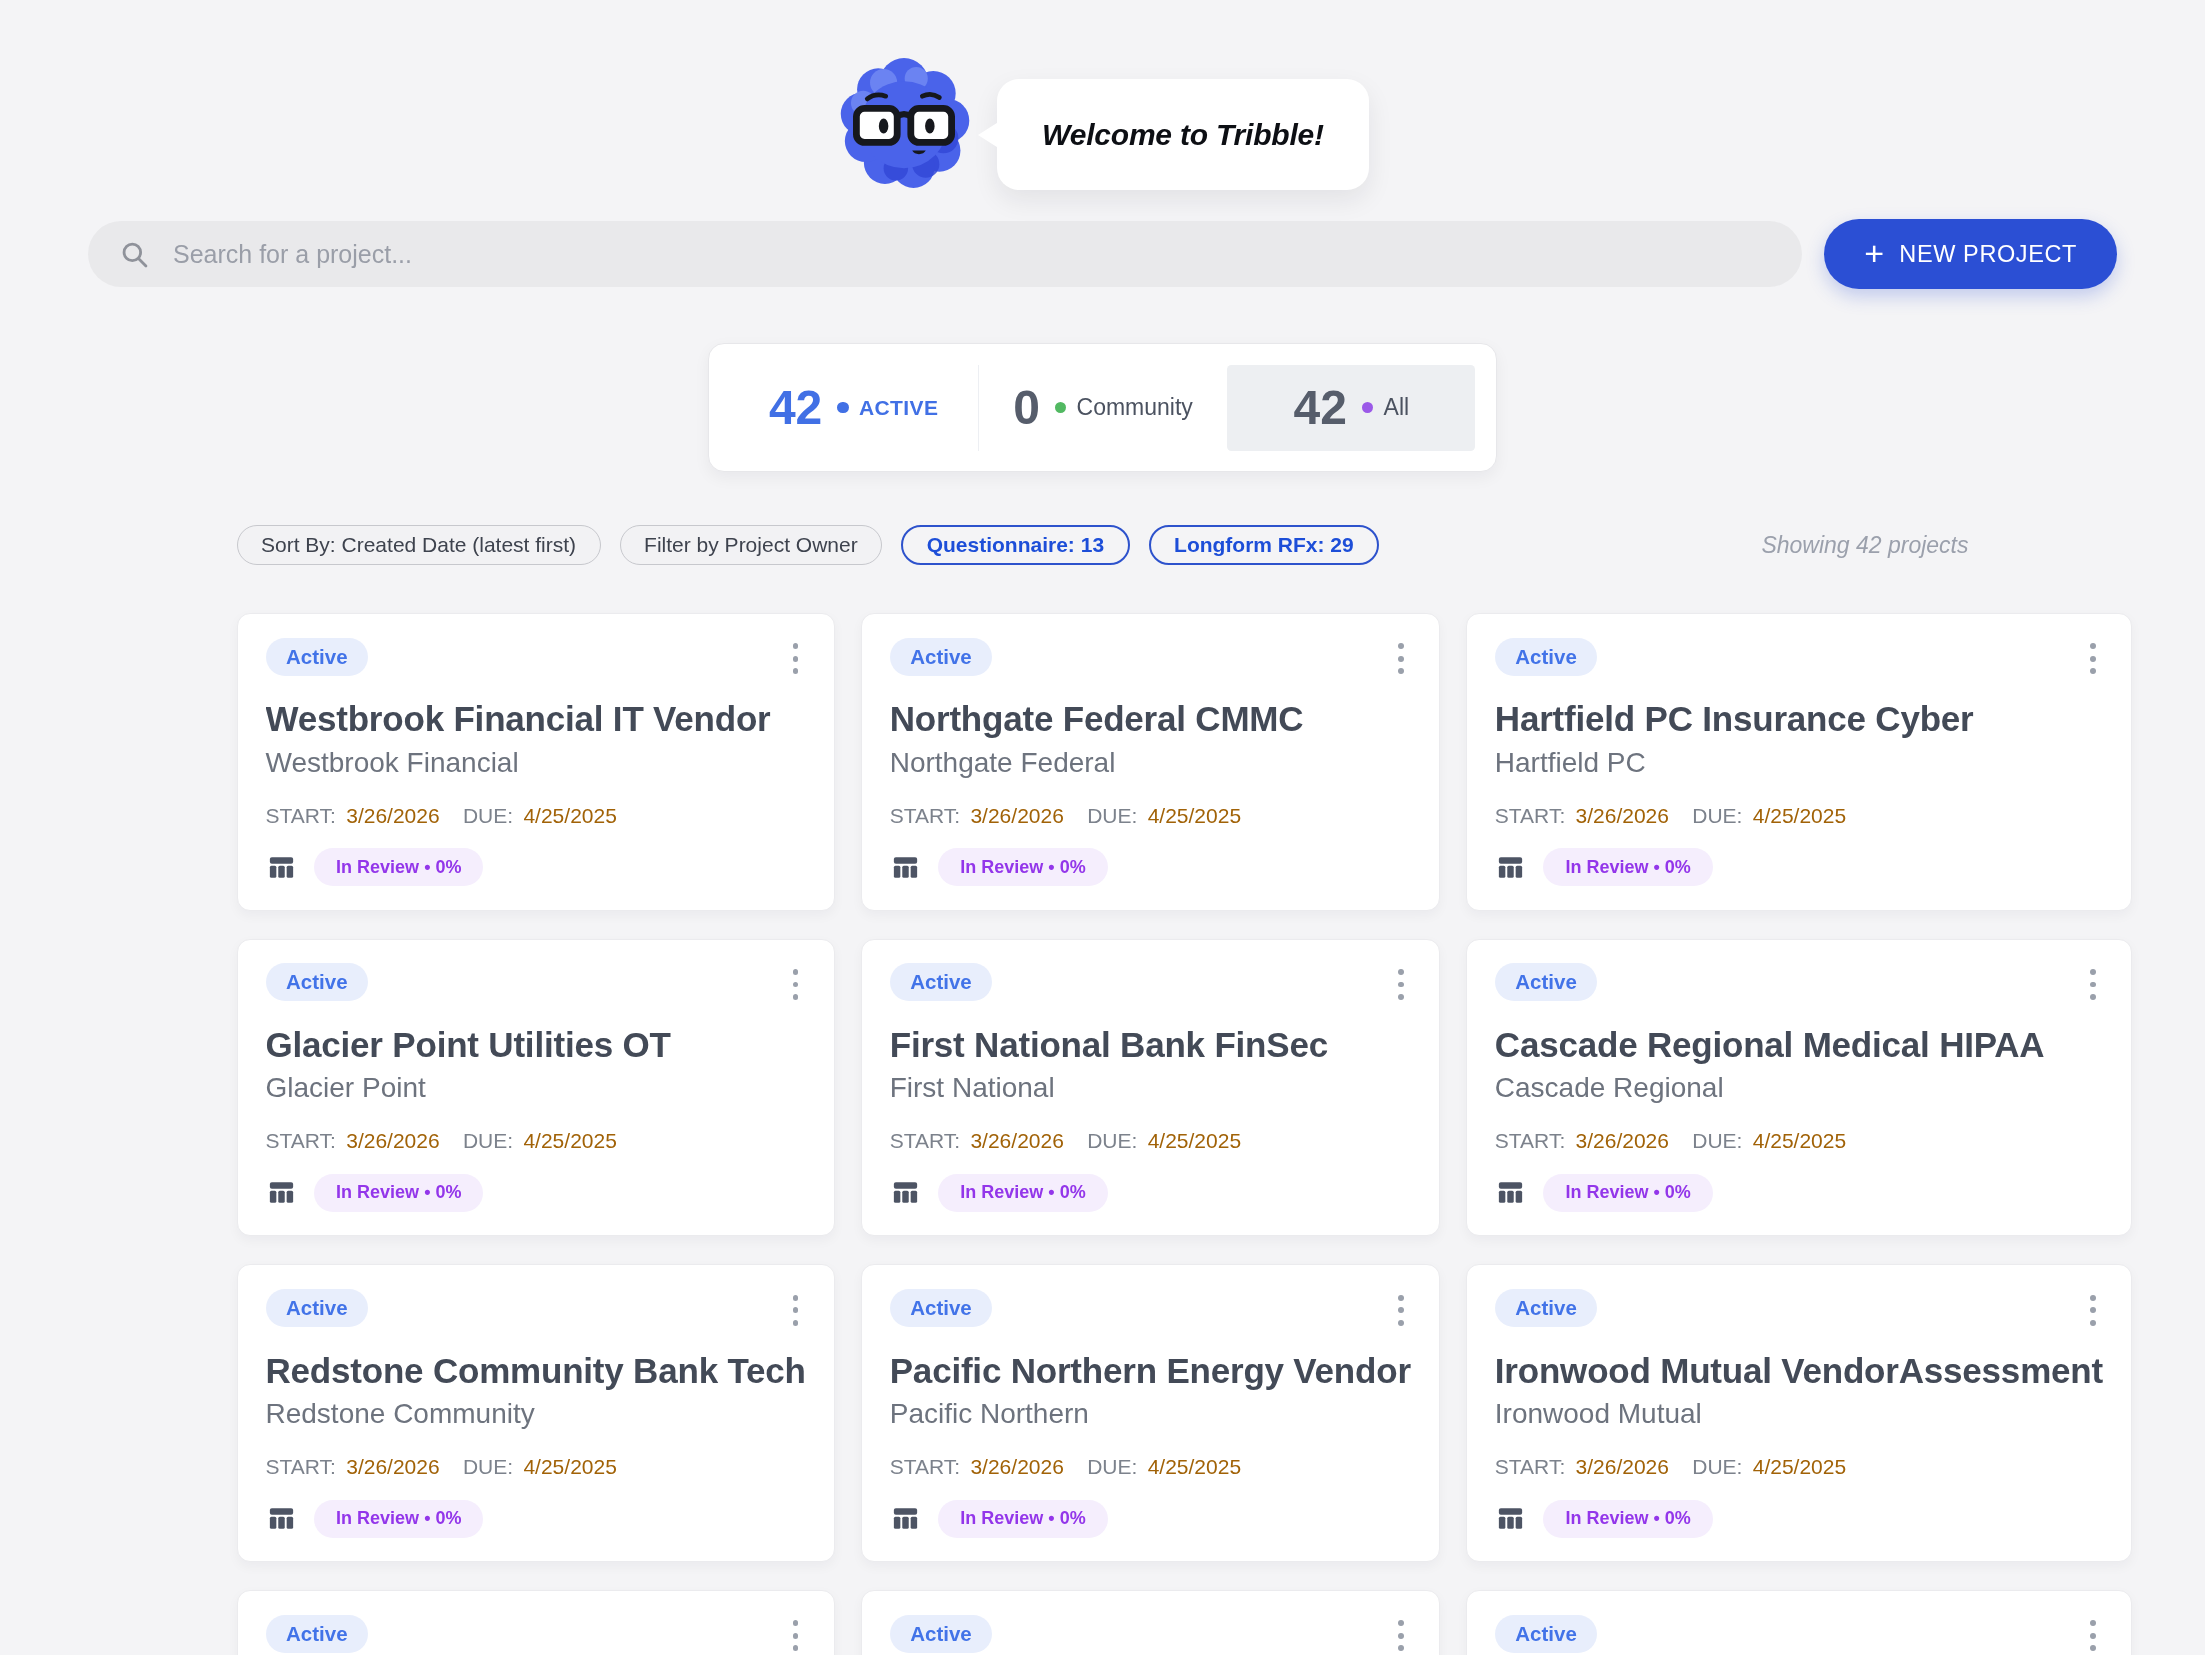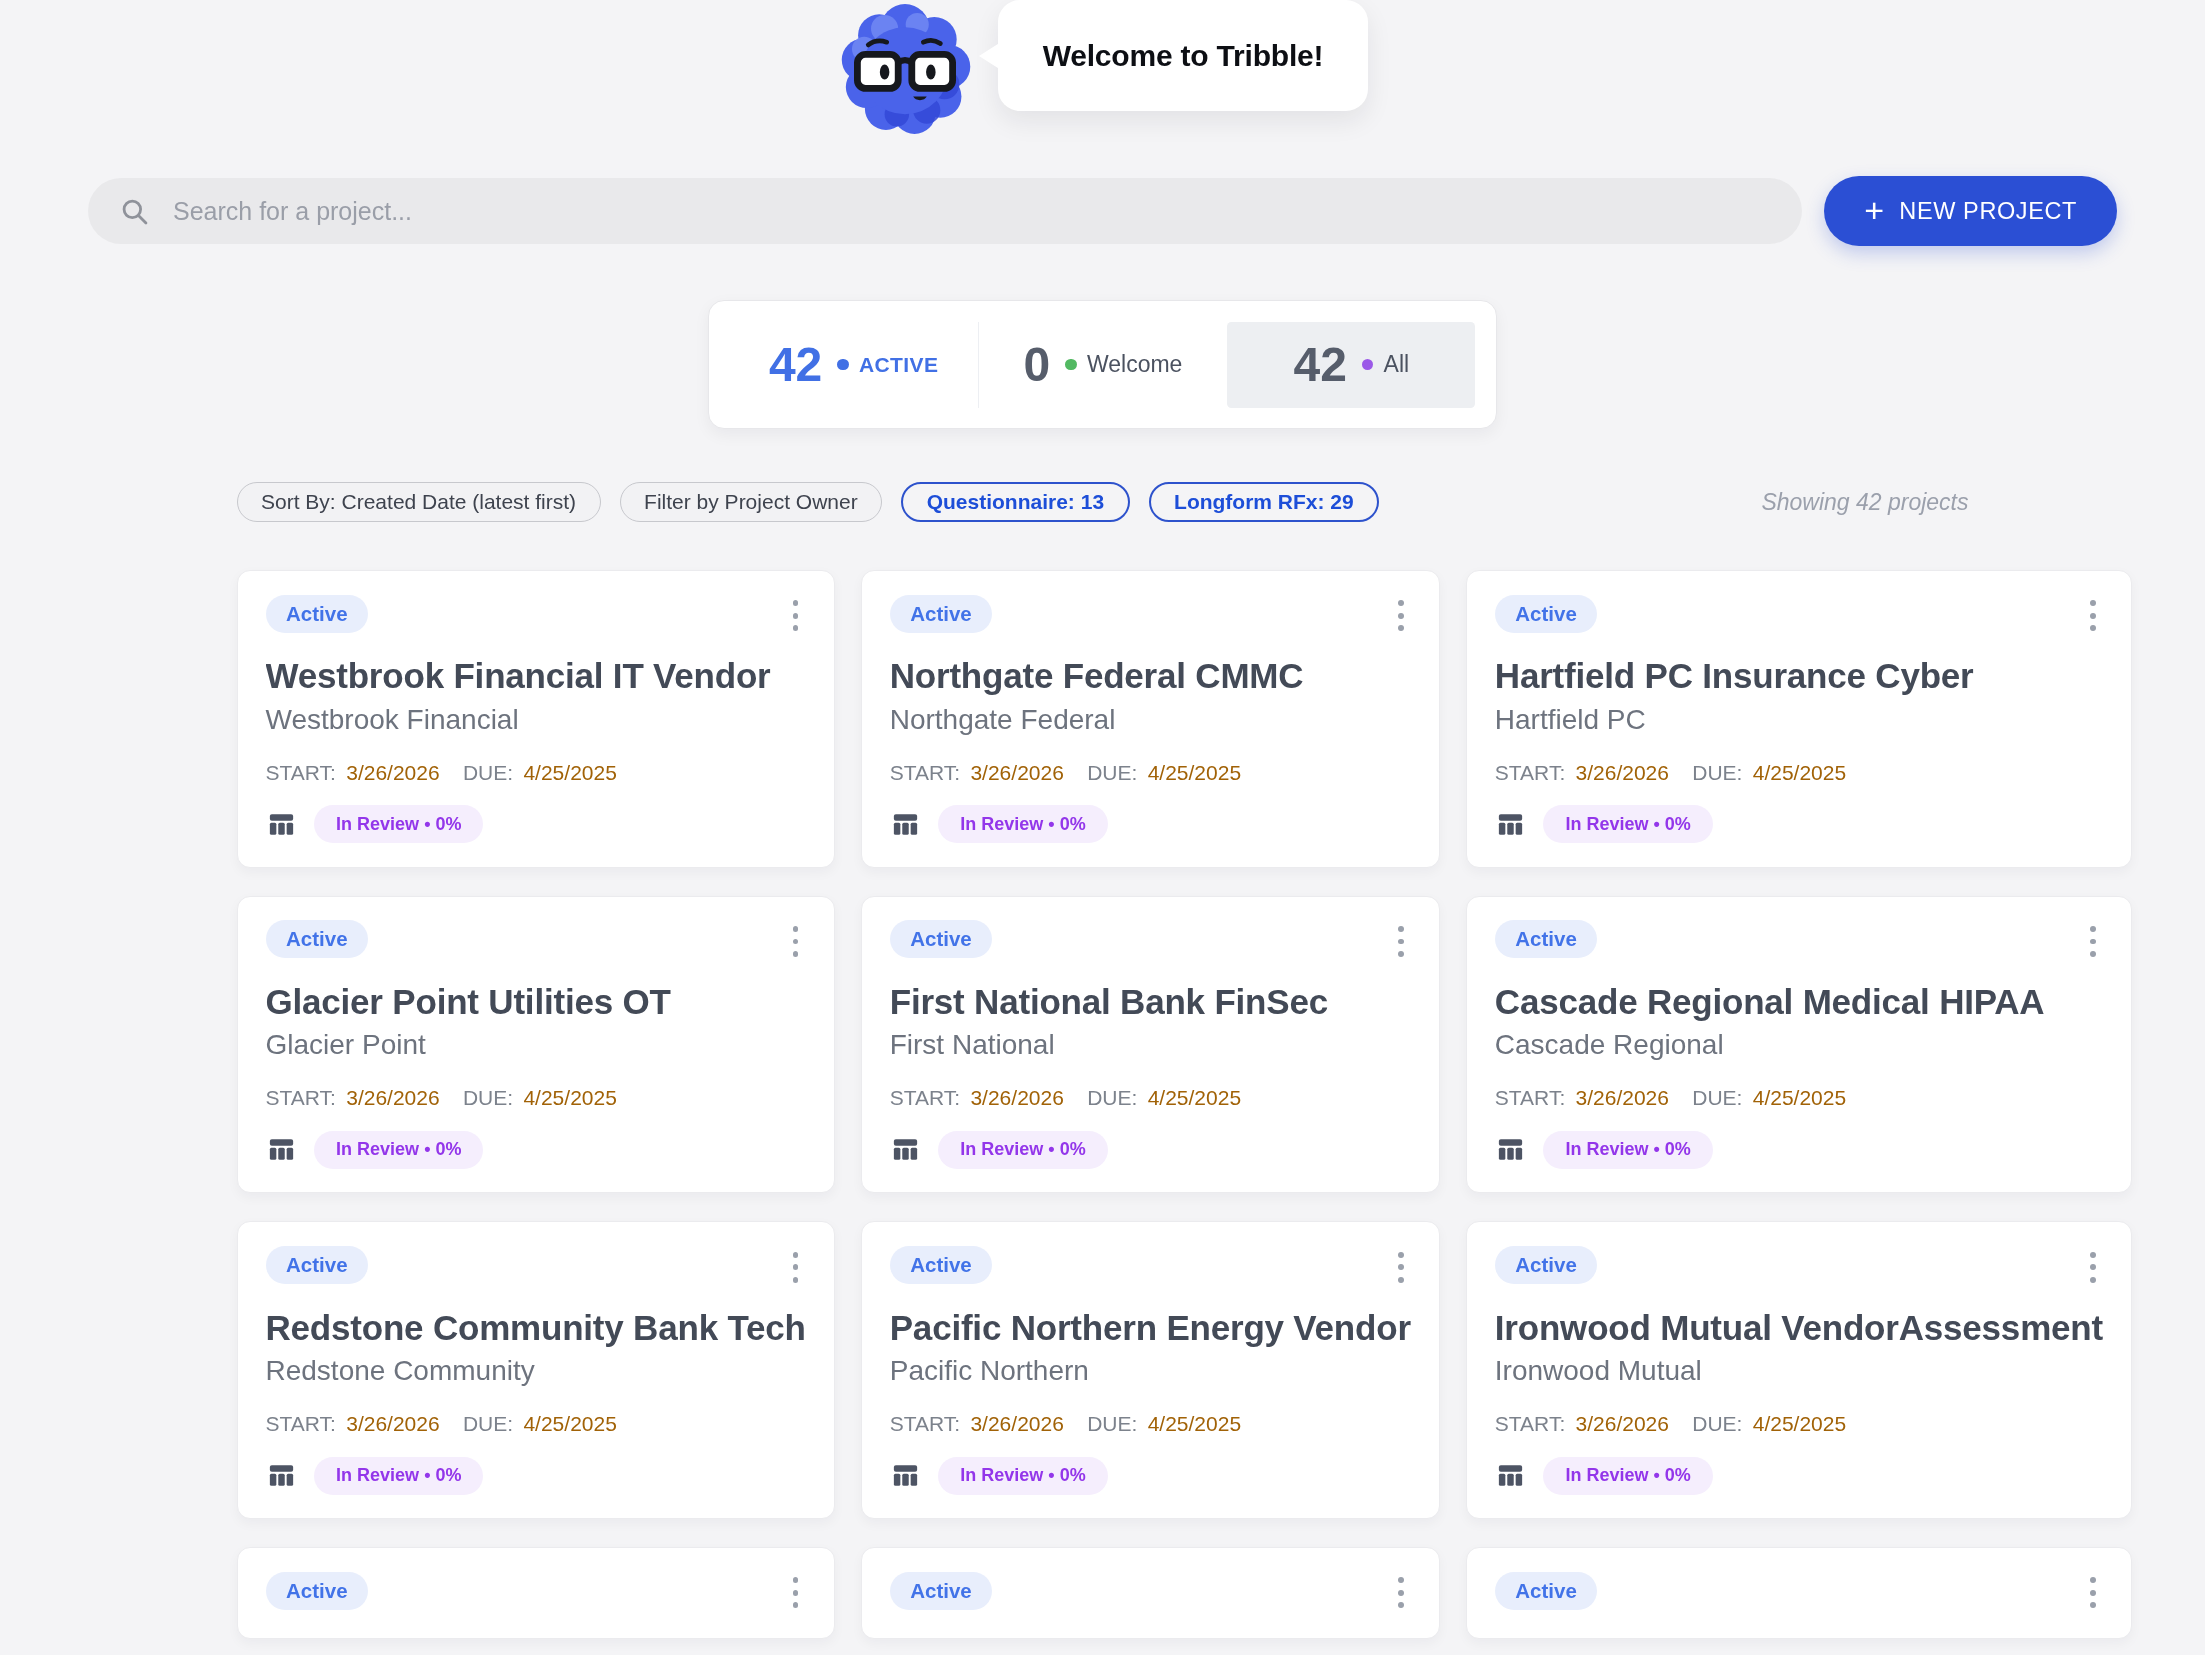--- a/index.html
+++ b/index.html
@@ -1,20 +1,20 @@
 <!DOCTYPE html>
 <html style="font-size:11.7px"><head>
 <meta charset="utf-8">
 <style>
   html,body{margin:0;padding:0;}
   body{font-family:"Liberation Sans",sans-serif;background:#f4f4f6;}
   .page{position:relative;width:2205px;height:1655px;overflow:hidden;background:#f4f4f6;}
 
   
-  .hero{display:flex;justify-content:center;align-items:flex-start;gap:25px;height:147px;}
+  .hero{display:flex;justify-content:center;align-items:flex-end;gap:25px;padding-top:43px;height:147px;font-style:italic;}
   .mascot{width:136px;height:136px;flex:0 0 auto;}
   .bubble{position:relative;background:#ffffff;border-radius:22px;height:111px;display:flex;align-items:center;
           padding:0 45px;box-shadow:0 10.3px 26px rgba(20,24,40,.08);}
   .bubble::before{content:"";position:absolute;left:-19px;top:50%;transform:translateY(-50%);
           border-top:14.7px solid transparent;border-bottom:14.7px solid transparent;border-right:22px solid #ffffff;}
   .bubble-text{font-size:30px;font-weight:700;color:#0d0f14;letter-spacing:-0.2px;}
 
   
   .search-row{display:flex;align-items:center;gap:22px;padding:0 88px;margin-top:29px;}
   .search-pill{position:relative;flex:1;height:66px;background:#e9e9eb;border-radius:34px;}
@@ -133,21 +133,21 @@
         <div class="stat-value">42</div>
         <div class="stat-legend">
           <span class="stat-dot" style="background: rgb(65, 112, 229);"></span>
           <span class="stat-label">ACTIVE</span>
         </div>
       </div>
       <div class="stat-cell">
         <div class="stat-value">0</div>
         <div class="stat-legend">
           <span class="stat-dot" style="background: rgb(82, 185, 98);"></span>
-          <span class="stat-label">Welcome</span>
+          <span class="stat-label">Community</span>
         </div>
       </div>
       <div class="stat-cell selected">
         <div class="stat-value">42</div>
         <div class="stat-legend">
           <span class="stat-dot" style="background: rgb(155, 89, 232);"></span>
           <span class="stat-label">All</span>
         </div>
       </div>
     </div>

